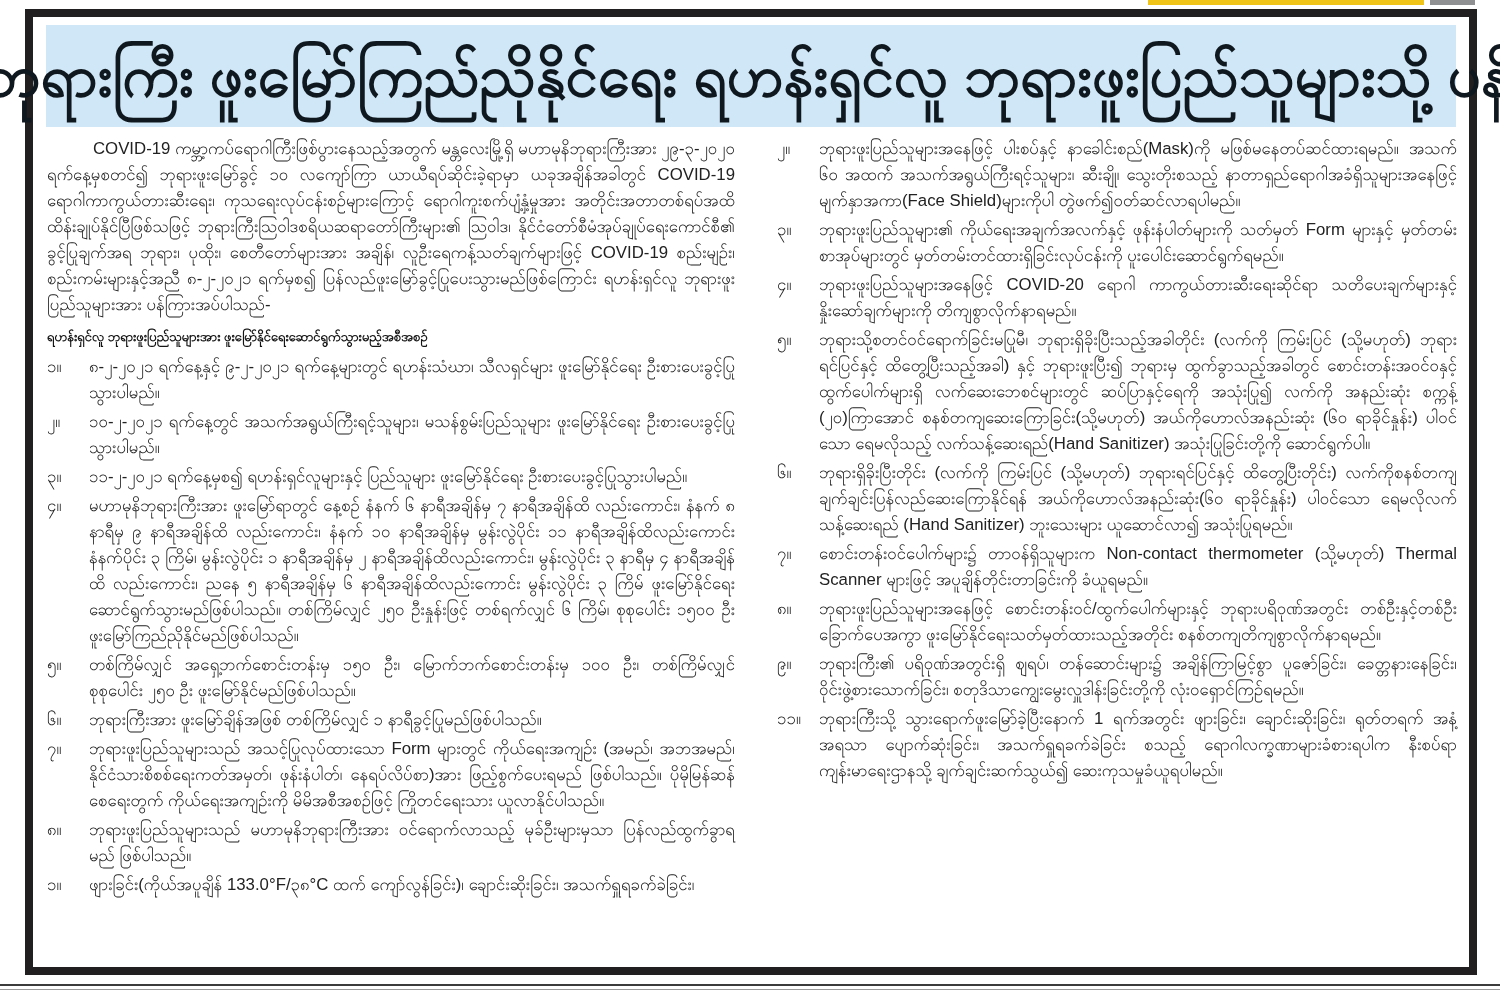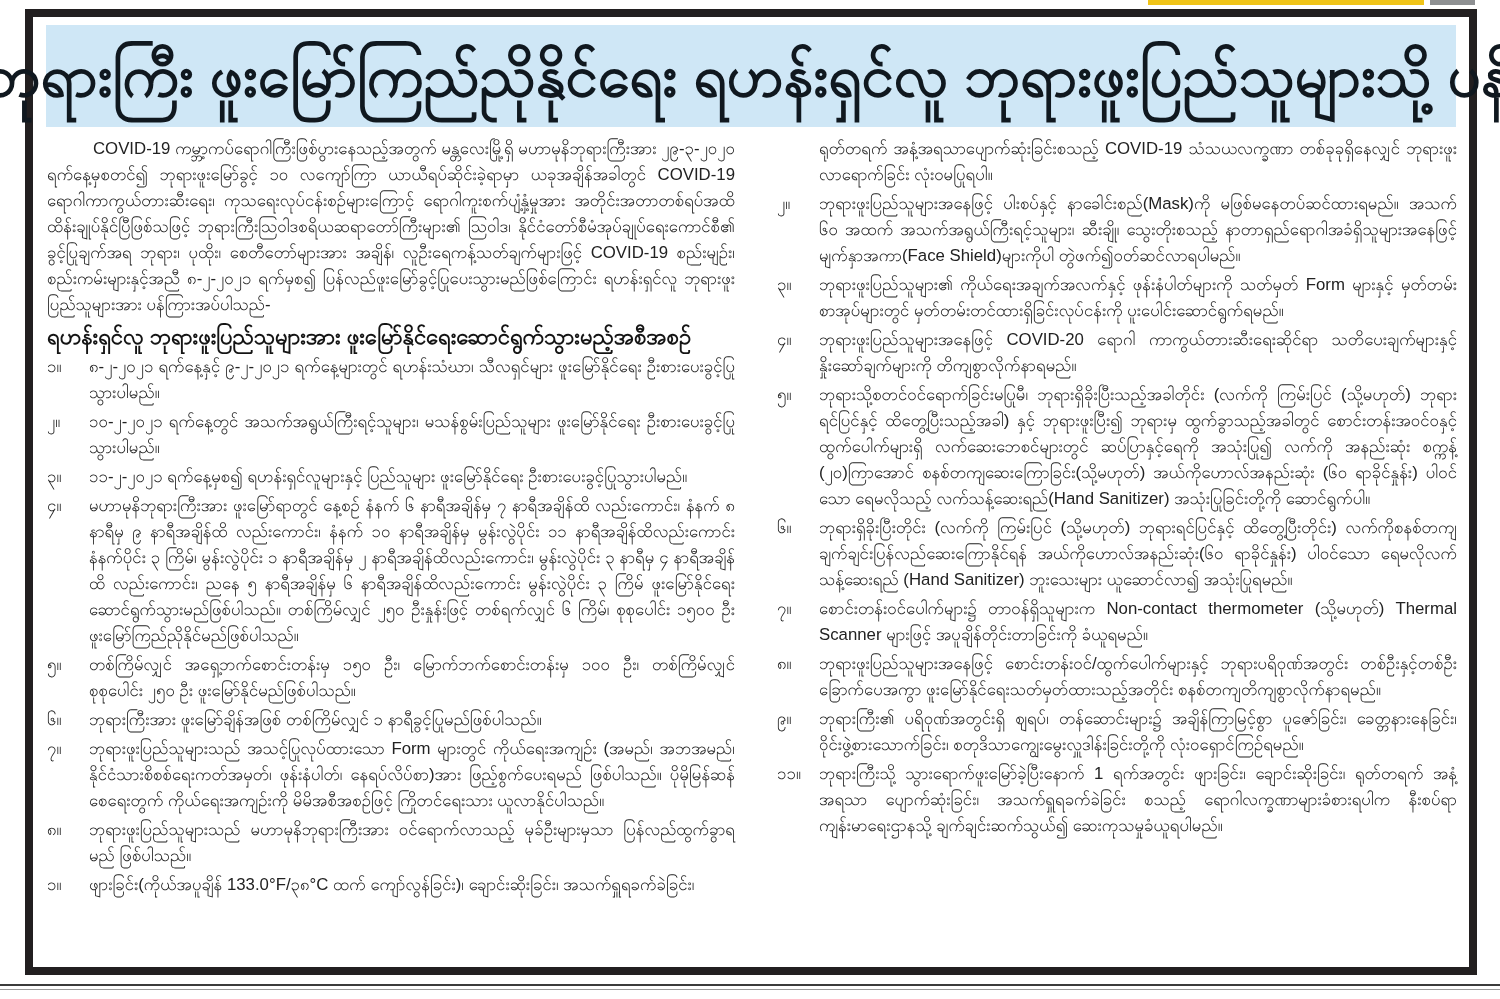--- a/index.html
+++ b/index.html
@@ -67,21 +67,21 @@
   .col.left  { width: 688px; flex: 0 0 688px; }
   .col.right { flex: 1; }
   .intro {
     margin: 0 0 4px 0;
     text-indent: 46px;
   }
   .sec-head {
     margin: 6px 0 4px 0;
     font-weight: bold;
     color: #141414;
-    font-size: 22px;
+    font-size: 13px;
     text-align: left;
   }
   .num-item {
     display: flex;
     margin: 0 0 3px 0;
   }
   .num-item .num {
     flex: 0 0 42px;
     text-align: left;
   }
@@ -163,21 +163,20 @@
         </div>
 
 
         <div class="num-item">
           <span class="num">၁။</span>
           <span class="txt">ဖျားခြင်း(ကိုယ်အပူချိန် 133.0°F/၃၈°C ထက် ကျော်လွန်ခြင်း)၊ ချောင်းဆိုးခြင်း၊ အသက်ရှူရခက်ခဲခြင်း၊</span>
         </div>
       </div>
 
       <div class="col right">
-        <p class="cont-para">ရုတ်တရက် အနံ့အရသာပျောက်ဆုံးခြင်းစသည့် COVID-19 သံသယလက္ခဏာ တစ်ခုခုရှိနေလျှင် ဘုရားဖူးလာရောက်ခြင်း လုံးဝမပြုရပါ။</p>
 
         <div class="num-item">
           <span class="num">၂။</span>
           <span class="txt">ဘုရားဖူးပြည်သူများအနေဖြင့် ပါးစပ်နှင့် နာခေါင်းစည်(Mask)ကို မဖြစ်မနေတပ်ဆင်ထားရမည်။ အသက် ၆၀ အထက် အသက်အရွယ်ကြီးရင့်သူများ၊ ဆီးချို၊ သွေးတိုးစသည့် နာတာရှည်ရောဂါအခံရှိသူများအနေဖြင့် မျက်နှာအကာ(Face Shield)များကိုပါ တွဲဖက်၍ဝတ်ဆင်လာရပါမည်။</span>
         </div>
         <div class="num-item">
           <span class="num">၃။</span>
           <span class="txt">ဘုရားဖူးပြည်သူများ၏ ကိုယ်ရေးအချက်အလက်နှင့် ဖုန်းနံပါတ်များကို သတ်မှတ် Form များနှင့် မှတ်တမ်းစာအုပ်များတွင် မှတ်တမ်းတင်ထားရှိခြင်းလုပ်ငန်းကို ပူးပေါင်းဆောင်ရွက်ရမည်။</span>
         </div>
         <div class="num-item">

